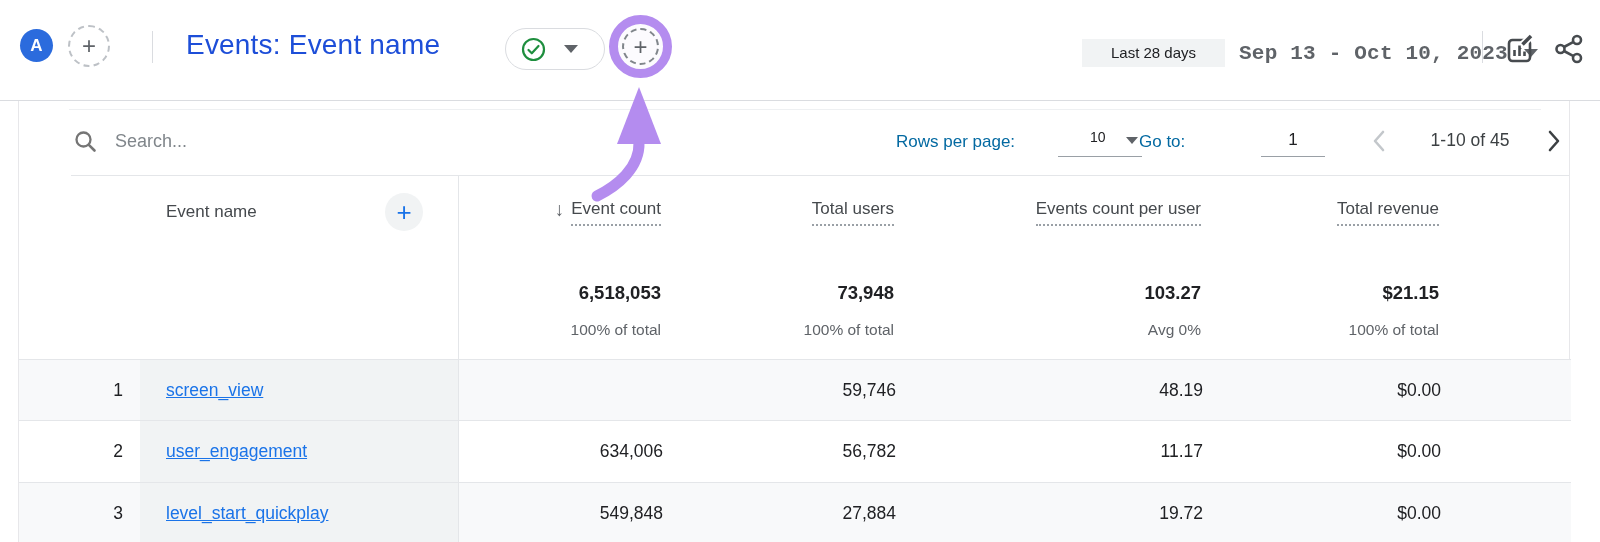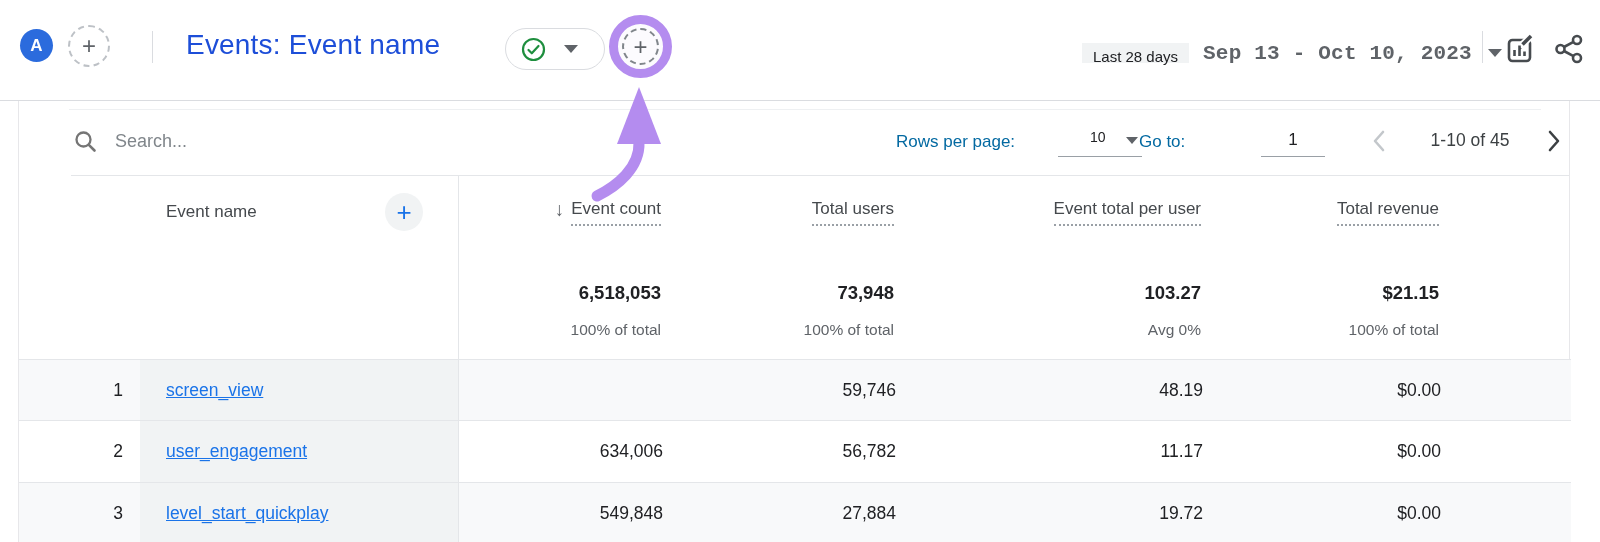--- a/index.html
+++ b/index.html
@@ -18,21 +18,21 @@
   .add-dashed { position:absolute; left:68px; top:25px; width:42px; height:42px; border:2px dashed #bdc1c6; border-radius:50%; color:#5f6368; display:flex; align-items:center; justify-content:center; font-size:24px; font-weight:300; cursor:pointer; }
   .hdr-divider { position:absolute; left:152px; top:31px; width:1px; height:32px; background:#dadce0; }
   .page-title { position:absolute; left:186px; top:29px; font-size:28px; color:#1d4ed8; letter-spacing:.2px; white-space:nowrap; }
   .pill { position:absolute; left:505px; top:28px; width:100px; height:42px; border:1px solid #dadce0; border-radius:21px; background:#fff; display:flex; align-items:center; cursor:pointer; }
   .pill .check-wrap { margin-left:15px; width:25px; height:25px; }
   .pill .caret { margin-left:18px; width:0; height:0; border-left:7px solid transparent; border-right:7px solid transparent; border-top:8px solid #5f6368; }
   .ring-btn { position:absolute; left:609px; top:15px; width:63px; height:63px; border-radius:50%; border:9px solid #b48cef; background:#fcfbfe; display:flex; align-items:center; justify-content:center; cursor:pointer; z-index:6; }
   .ring-btn .inner-dashed { width:37px; height:37px; border:2px dashed #80868b; border-radius:50%; color:#5f6368; display:flex; align-items:center; justify-content:center; font-size:24px; font-weight:300; }
 
   .date-selector { position:absolute; left:1082px; top:36px; height:34px; display:flex; align-items:center; cursor:pointer; }
-  .preset-badge { background:#f1f3f4; color:#202124; font-size:15px; line-height:28px; height:20px; padding:0 11px; white-space:nowrap; }
+  .preset-badge { background:#f1f3f4; color:#202124; font-size:15px; line-height:28px; height:28px; padding:0 29px; white-space:nowrap; }
   .date-text { margin-left:14px; font-size:21px; font-weight:bold; color:#5f6368; white-space:nowrap; letter-spacing:.2px;font-family:Liberation Mono, monospace; }
   .date-caret { margin-left:16px; width:0; height:0; border-left:7px solid transparent; border-right:7px solid transparent; border-top:8px solid #5f6368; }
   .hdr-divider2 { position:absolute; left:1482px; top:31px; width:1px; height:32px; background:#dadce0; }
   .icon-btn { position:absolute; top:33px; width:36px; height:36px; display:flex; align-items:center; justify-content:center; cursor:pointer; }
   .icon-btn.customize { left:1503px; }
   .icon-btn.share { left:1551px; }
 
   
   .card { position:absolute; left:18px; top:101px; width:1552px; height:441px; background:#fff; border-left:1px solid #e7e7ea; border-right:1px solid #e7e7ea; }
   .inner-top-line { position:absolute; left:50px; right:28px; top:8px; height:1px; background:#eef0f2; }
@@ -180,21 +180,21 @@
     <span>+</span>
   </div>
 
   <div class="th-metric r-ec">
     <span class="sort-arrow">↓</span><span class="lbl">Event count</span>
   </div>
   <div class="th-metric r-tu">
     <span class="lbl">Total users</span>
   </div>
   <div class="th-metric r-ecpu">
-    <span class="lbl">Event total per user</span>
+    <span class="lbl">Events count per user</span>
   </div>
   <div class="th-metric r-rev">
     <span class="lbl">Total revenue</span>
   </div>
 
   <div class="total-num r-ec">6,518,053</div>
   <div class="total-num r-tu">73,948</div>
   <div class="total-num r-ecpu">103.27</div>
   <div class="total-num r-rev">$21.15</div>
   <div class="total-note r-ec">100% of total</div>

